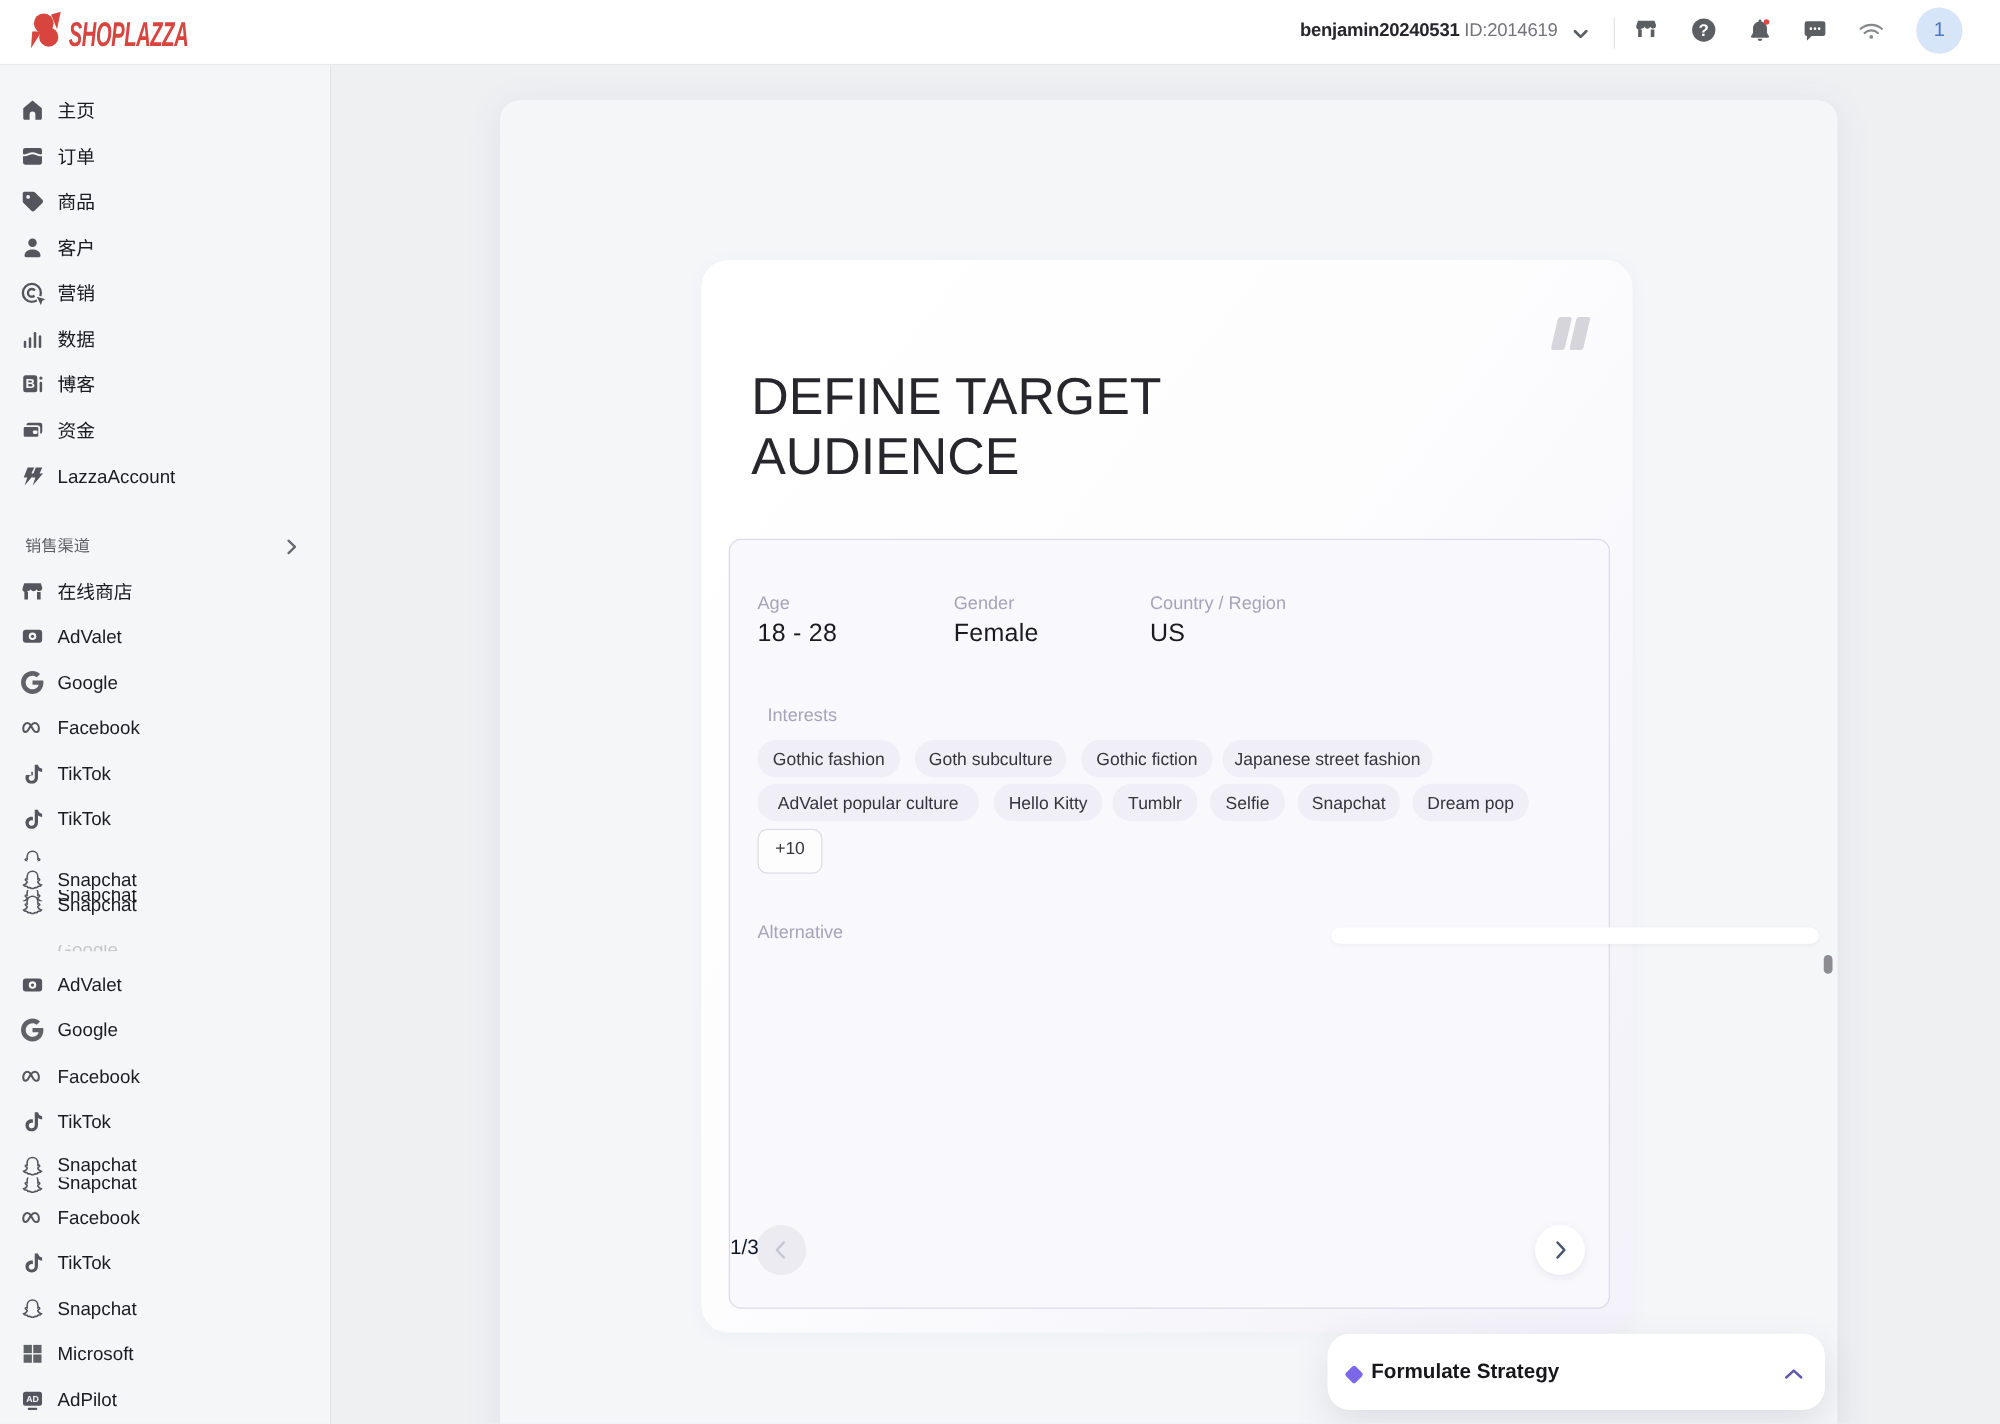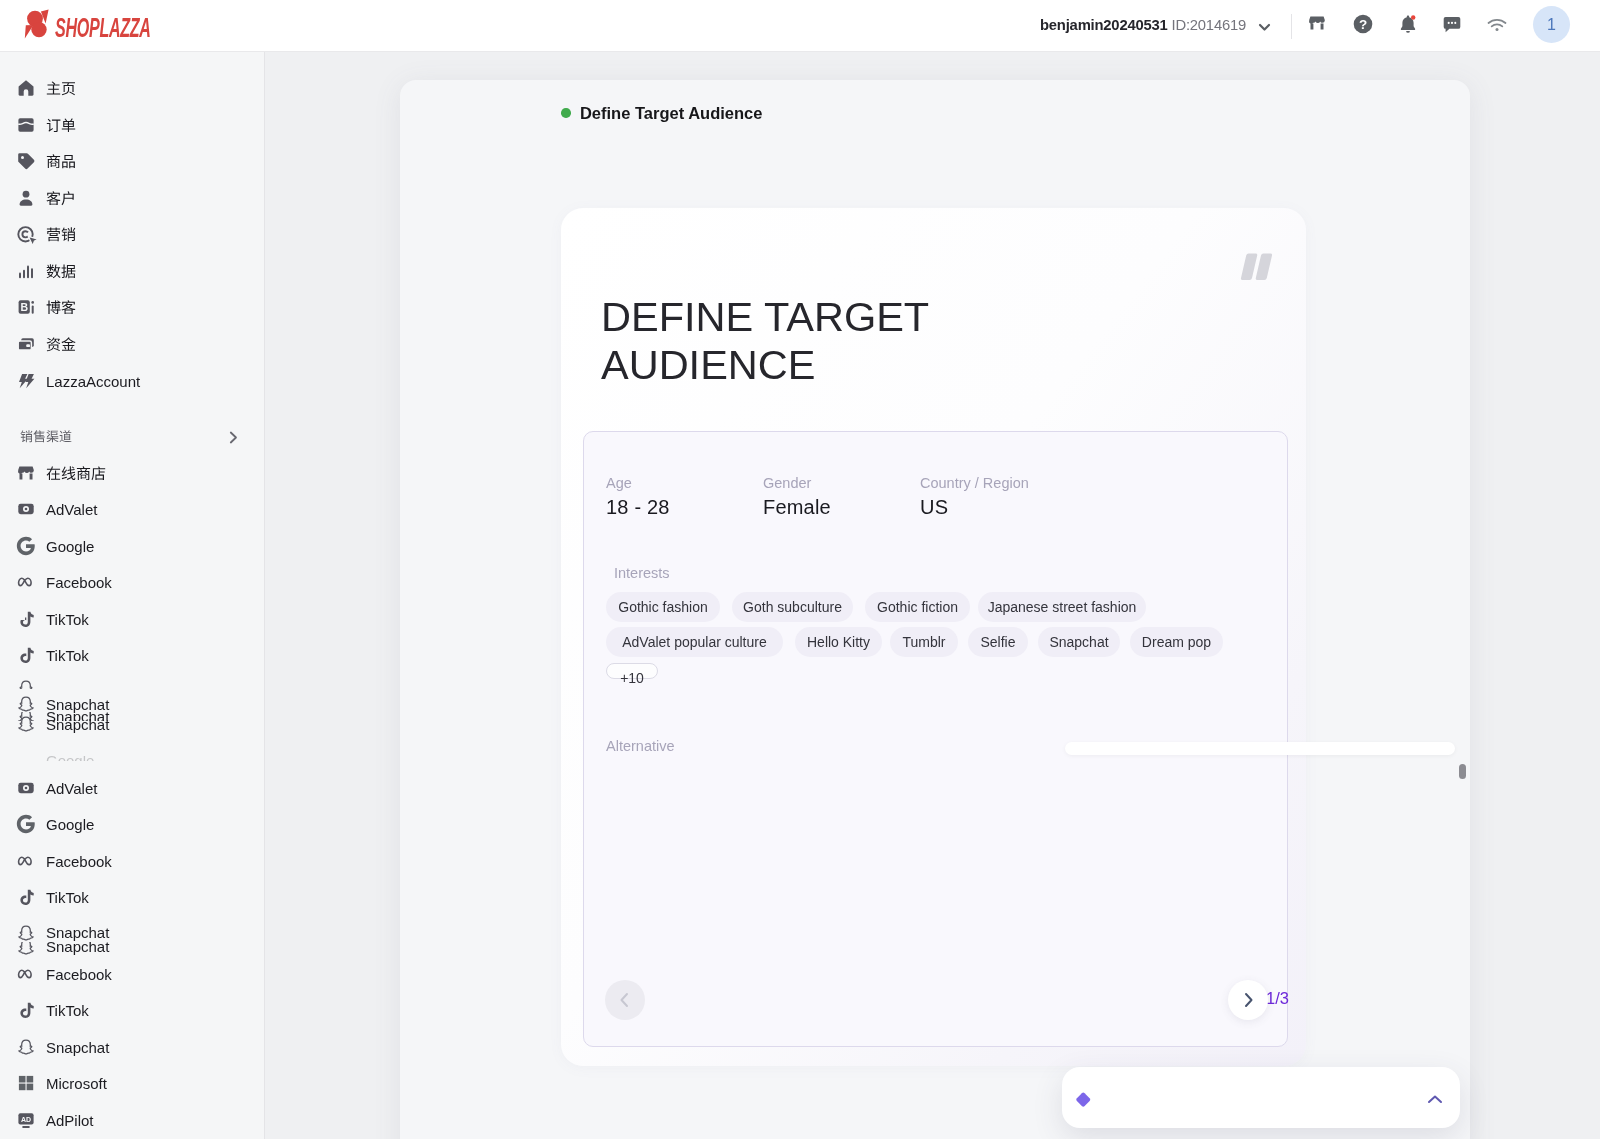--- a/index.html
+++ b/index.html
@@ -259,24 +259,20 @@
       </svg><div class="tx">Microsoft</div></div>
   <div class="sbi" style="top:1058px"><svg width="20" height="20" viewBox="0 0 20 20">
         <rect x="2.4" y="3.3" width="15.2" height="11.2" rx="2" fill="#55555e"></rect>
         <text x="10" y="11.7" font-family="Liberation Sans, sans-serif" font-size="7" font-weight="bold" fill="#f5f6f7" text-anchor="middle">AD</text>
         <rect x="6.2" y="16.1" width="7.6" height="1.9" rx=".95" fill="#55555e"></rect>
       </svg><div class="tx">AdPilot</div></div>
 </div>
 
 <div id="main">
   <div id="card">
-    <div class="abs" style="left:161px;top:23.5px;width:750px">
-      <span style="display:inline-block;width:9.5px;height:9.5px;border-radius:50%;background:#41ab4d;vertical-align:1px"></span>
-      <span style="font-size:16.5px;font-weight:bold;color:#17171a;margin-left:5px">Define Target Audience</span>
-    </div>
     <div id="bigcard">
       <svg class="abs" style="left:679px;top:44px" width="40" height="30" viewBox="0 0 40 30">
           <g fill="#d5d5db" transform="translate(7,0) skewX(-13)">
             <rect x="0" y="1.5" width="11" height="26.5" rx="2"></rect>
             <rect x="14.8" y="1.5" width="11" height="26.5" rx="2"></rect>
           </g>
         </svg>
       <div class="abs" style="left:40px;top:84.5px;font-size:41.5px;line-height:48.5px;color:#26262c;letter-spacing:0px">DEFINE TARGET<br>AUDIENCE</div>
       <div id="inner">
         <div class="lbl" style="left:22px;top:43px">Age</div>
@@ -289,37 +285,38 @@
         <div class="tag" style="left:22px;top:160px;width:114px">Gothic fashion</div>
         <div class="tag" style="left:148px;top:160px;width:121px">Goth subculture</div>
         <div class="tag" style="left:281px;top:160px;width:105px">Gothic fiction</div>
         <div class="tag" style="left:394px;top:160px;width:168px">Japanese street fashion</div>
         <div class="tag" style="left:22px;top:195px;width:177px">AdValet popular culture</div>
         <div class="tag" style="left:211px;top:195px;width:87px">Hello Kitty</div>
         <div class="tag" style="left:306px;top:195px;width:68px">Tumblr</div>
         <div class="tag" style="left:384px;top:195px;width:60px">Selfie</div>
         <div class="tag" style="left:454px;top:195px;width:82px">Snapchat</div>
         <div class="tag" style="left:546px;top:195px;width:93px">Dream pop</div>
-        <div class="tag" style="left:22px;top:231px;width:52px;background:#fdfdfe;border:1px solid #dcdbe6;border-radius:8px;height:16px;line-height:28px">+10</div>
+        <div class="tag" style="left:22px;top:231px;width:52px;background:#fdfdfe;border:1px solid #dcdbe6;border-radius:8px;height:36px;line-height:28px">+10</div>
         <div class="lbl" style="left:22px;top:306px">Alternative</div>
         <div class="pgc" style="left:21px;top:548px;background:#ecebf1">
             <svg style="position:absolute;left:14px;top:12px" width="10" height="16" viewBox="0 0 10 16">
               <path d="M8 2 2.5 8 8 14" stroke="#c7c7d1" stroke-width="2" fill="none" stroke-linecap="round" stroke-linejoin="round"></path>
             </svg>
           </div>
-        <div class="abs" style="left:0;top:557px;width:705px;text-align:right;font-size:16.5px;color:#6d28d9">1/3</div>
+        <div class="abs" style="left:0;top:557px;width:705px;text-align:left;font-size:16.5px;color:#0f172a">1/3</div>
         <div class="pgc" style="left:644px;top:548px;background:#fff;box-shadow:0 2px 8px rgba(80,80,110,.10)">
             <svg style="position:absolute;left:16px;top:12px" width="10" height="16" viewBox="0 0 10 16">
               <path d="M2 2 7.5 8 2 14" stroke="#47536e" stroke-width="2" fill="none" stroke-linecap="round" stroke-linejoin="round"></path>
             </svg>
           </div>
       </div>
     </div>
   </div>
   <div class="abs" style="left:800px;top:690px;width:390px;height:13px;border-radius:7px;background:#fff;box-shadow:0 1px 4px rgba(0,0,0,.05);z-index:5"></div>
   <div class="abs" style="left:1193.5px;top:712px;width:7px;height:15px;border-radius:3.5px;background:#8c8c92;z-index:7"></div>
   <div class="abs" style="left:797px;top:1015px;width:398px;height:61px;border-radius:18px;background:#fff;box-shadow:0 10px 30px rgba(60,60,90,.13);z-index:6">
     <div class="abs" style="left:16px;top:27px;width:10.5px;height:10.5px;background:#7c66e9;border-radius:2px;transform:rotate(45deg)"></div>
+    <div class="abs" style="left:35px;top:0;line-height:61px;font-size:16.5px;font-weight:bold;color:#17171a">Formulate Strategy</div>
     <svg class="abs" style="left:365px;top:27px" width="16" height="10" viewBox="0 0 16 10">
         <path d="M2 8 8 2.5 14 8" stroke="#5f58b0" stroke-width="2" fill="none" stroke-linecap="round" stroke-linejoin="round"></path>
       </svg>
   </div>
 </div>
 
 </body></html>

